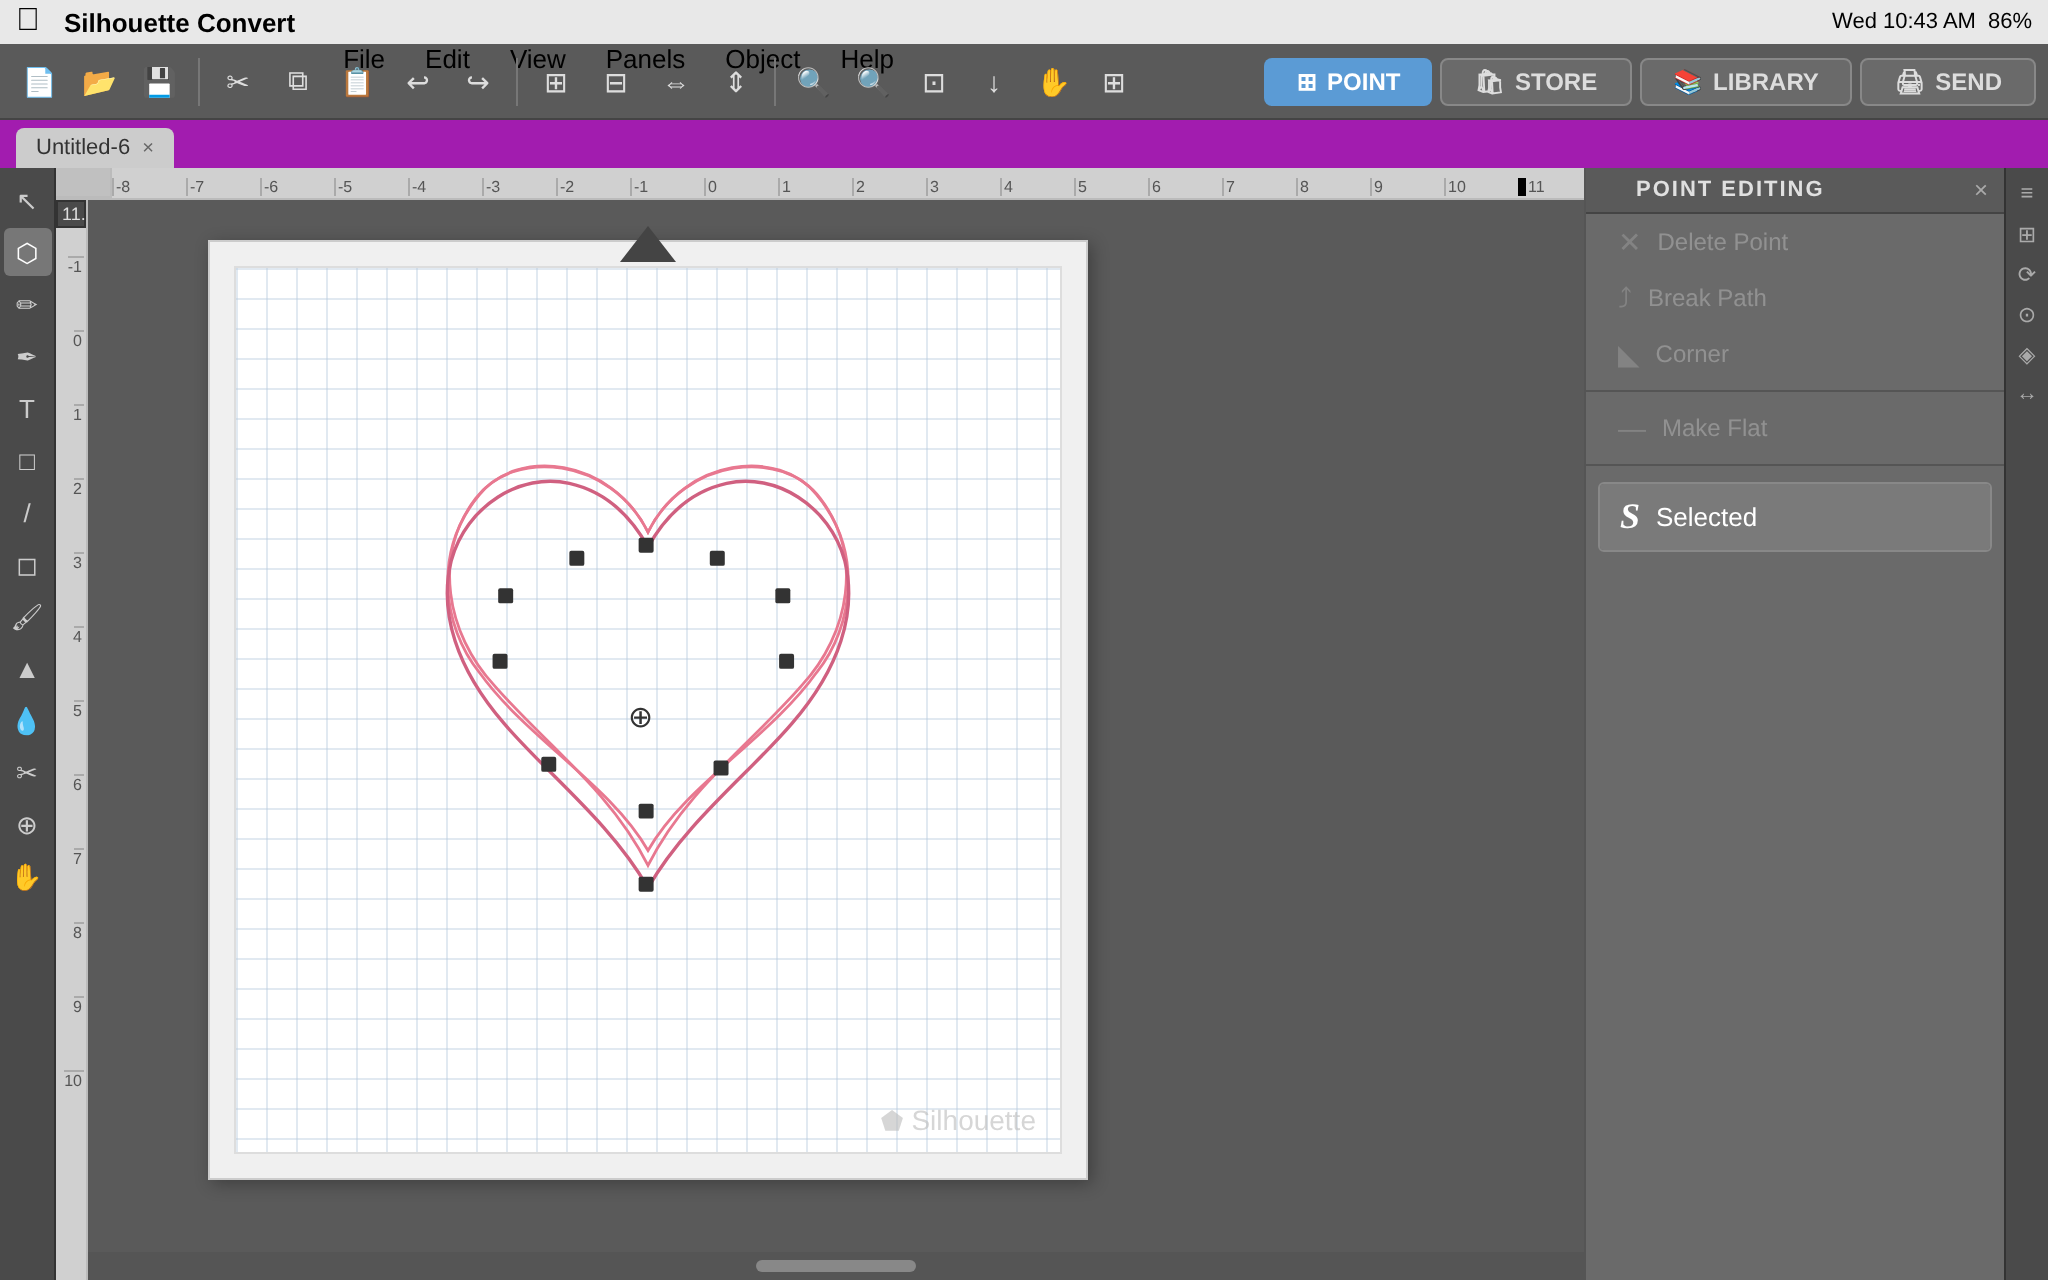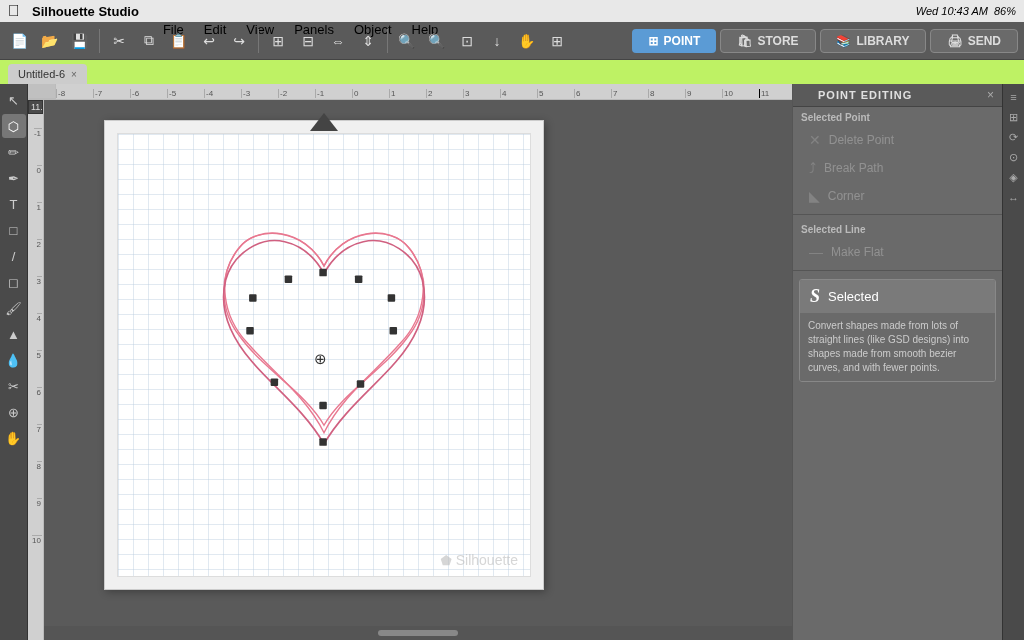--- a/index.html
+++ b/index.html
@@ -20,21 +20,21 @@
       display: flex;
       align-items: center;
       padding: 0 8px;
       gap: 4px;
       color: #000;
       font-size: 13px;
     }
     #menubar .apple-logo { margin-right: 8px; font-size: 16px; }
     #menubar .app-name { font-weight: bold; margin-right: 12px; }
     #menubar .menu-item { padding: 2px 8px; cursor: pointer; border-radius: 3px; margin-top: 36px; }
-    #menubar .right-icons { margin-left: auto; display: flex; align-items: center; gap: 6px; font-size: 11px; font-style: italic; }
+    #menubar .right-icons { margin-left: auto; display: flex; align-items: center; gap: 6px; font-size: 11px; }
 
     
     #toolbar {
       height: 38px;
       background: #5a5a5a;
       display: flex;
       align-items: center;
       padding: 0 6px;
       gap: 2px;
       border-bottom: 1px solid #444;
@@ -52,21 +52,21 @@
       font-size: 12px; font-weight: 600; display: flex; align-items: center; gap: 5px;
     }
     #toolbar .design-btn { background: #5b9bd5; color: white; }
     #toolbar .store-btn { background: #6a6a6a; color: #ddd; border: 1px solid #888; }
     #toolbar .library-btn { background: #6a6a6a; color: #ddd; border: 1px solid #888; }
     #toolbar .send-btn { background: #6a6a6a; color: #ddd; border: 1px solid #888; }
 
     
     #tabbar {
       height: 24px;
-      background: #bef264;
+      background: #a21caf;
       display: flex;
       align-items: flex-end;
       padding: 0 8px;
     }
     .tab {
       height: 20px;
       background: #ccc;
       color: #333;
       padding: 0 10px;
       display: flex; align-items: center; gap: 6px;
@@ -270,21 +270,21 @@
       font-size: 10px; color: #ddd; background: #4a4a4a;
       padding: 1px 5px; position: absolute; top: 98px; left: 0;
       border: 1px solid #333; z-index: 10; white-space: nowrap;
     }
   </style>
 </head>
 <body>
 
 <div id="menubar">
   <span class="apple-logo"></span>
-  <span class="app-name">Silhouette Studio</span>
+  <span class="app-name">Silhouette Convert</span>
   <span class="menu-item">File</span>
   <span class="menu-item">Edit</span>
   <span class="menu-item">View</span>
   <span class="menu-item">Panels</span>
   <span class="menu-item">Object</span>
   <span class="menu-item">Help</span>
   <div class="right-icons">
     <span>Wed 10:43 AM</span>
     <span>86%</span>
   </div>
@@ -384,21 +384,21 @@
           <span style="position:absolute;left:333px;bottom:1px;font-size:8px;color:#555;border-left:1px solid #aaa;padding-left:1px;">1</span>
           <span style="position:absolute;left:370px;bottom:1px;font-size:8px;color:#555;border-left:1px solid #aaa;padding-left:1px;">2</span>
           <span style="position:absolute;left:407px;bottom:1px;font-size:8px;color:#555;border-left:1px solid #aaa;padding-left:1px;">3</span>
           <span style="position:absolute;left:444px;bottom:1px;font-size:8px;color:#555;border-left:1px solid #aaa;padding-left:1px;">4</span>
           <span style="position:absolute;left:481px;bottom:1px;font-size:8px;color:#555;border-left:1px solid #aaa;padding-left:1px;">5</span>
           <span style="position:absolute;left:518px;bottom:1px;font-size:8px;color:#555;border-left:1px solid #aaa;padding-left:1px;">6</span>
           <span style="position:absolute;left:555px;bottom:1px;font-size:8px;color:#555;border-left:1px solid #aaa;padding-left:1px;">7</span>
           <span style="position:absolute;left:592px;bottom:1px;font-size:8px;color:#555;border-left:1px solid #aaa;padding-left:1px;">8</span>
           <span style="position:absolute;left:629px;bottom:1px;font-size:8px;color:#555;border-left:1px solid #aaa;padding-left:1px;">9</span>
           <span style="position:absolute;left:666px;bottom:1px;font-size:8px;color:#555;border-left:1px solid #aaa;padding-left:1px;">10</span>
-          <span style="position:absolute;left:703px;bottom:1px;font-size:8px;color:#555;border-left:1px solid #000000;padding-left:1px;">11</span>
+          <span style="position:absolute;left:703px;bottom:1px;font-size:8px;color:#555;border-left:4px solid #000000;padding-left:1px;">11</span>
         </div>
       </div>
     </div>
 
     <div id="main-row">
 
       <div id="ruler-v" style="position:relative;overflow:hidden;">
 
         <div id="coords" style="position:absolute;top:0;left:0;width:100%;background:#4a4a4a;border:1px solid #333;font-size:9px;color:#ddd;padding:1px 2px;white-space:nowrap;">11.603 · 4.437</div>
         <div style="position:absolute;top:28px;left:0;width:100%;height:100%;">
@@ -489,52 +489,49 @@
     </div>
   </div>
 
   <div id="right-panel">
 
     <div id="panel-header">
       <span class="title">POINT EDITING</span>
       <span class="close-btn">×</span>
     </div>
 
-    <div class="panel-section-label">Selected Point</div>
 
     <div class="panel-btn disabled">
       <span class="icon">✕</span>
       <span>Delete Point</span>
     </div>
     <div class="panel-btn disabled">
       <span class="icon">⤴</span>
       <span>Break Path</span>
     </div>
     <div class="panel-btn disabled">
       <span class="icon">◣</span>
       <span>Corner</span>
     </div>
 
     <div class="panel-divider"></div>
 
-    <div class="panel-section-label">Selected Line</div>
 
     <div class="panel-btn disabled">
       <span class="icon">—</span>
       <span>Make Flat</span>
     </div>
 
     <div class="panel-divider"></div>
 
     <div id="simplify-section">
       <div id="simplify-btn">
         <span class="s-icon" style="font-family:Georgia,serif;font-style:italic;font-weight:bold;font-size:18px;">S</span>
         <span>Selected</span>
       </div>
-      <div id="simplify-desc">Convert shapes made from lots of straight lines (like GSD designs) into shapes made from smooth bezier curves, and with fewer points.</div>
     </div>
   </div>
 
   <div id="far-right">
     <div class="fr-tool">≡</div>
     <div class="fr-tool">⊞</div>
     <div class="fr-tool">⟳</div>
     <div class="fr-tool">⊙</div>
     <div class="fr-tool">◈</div>
     <div class="fr-tool">↔</div>

